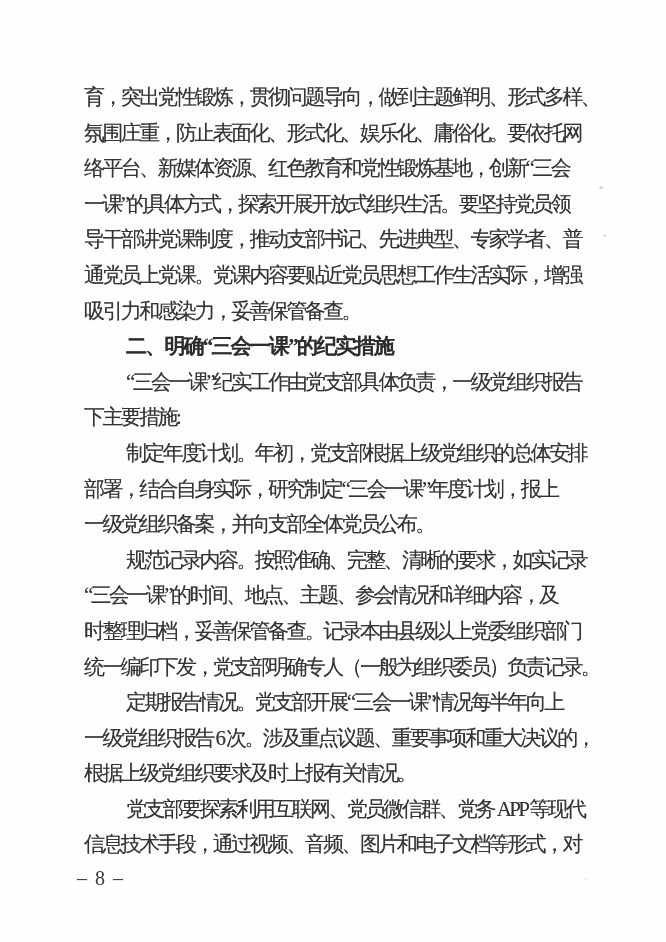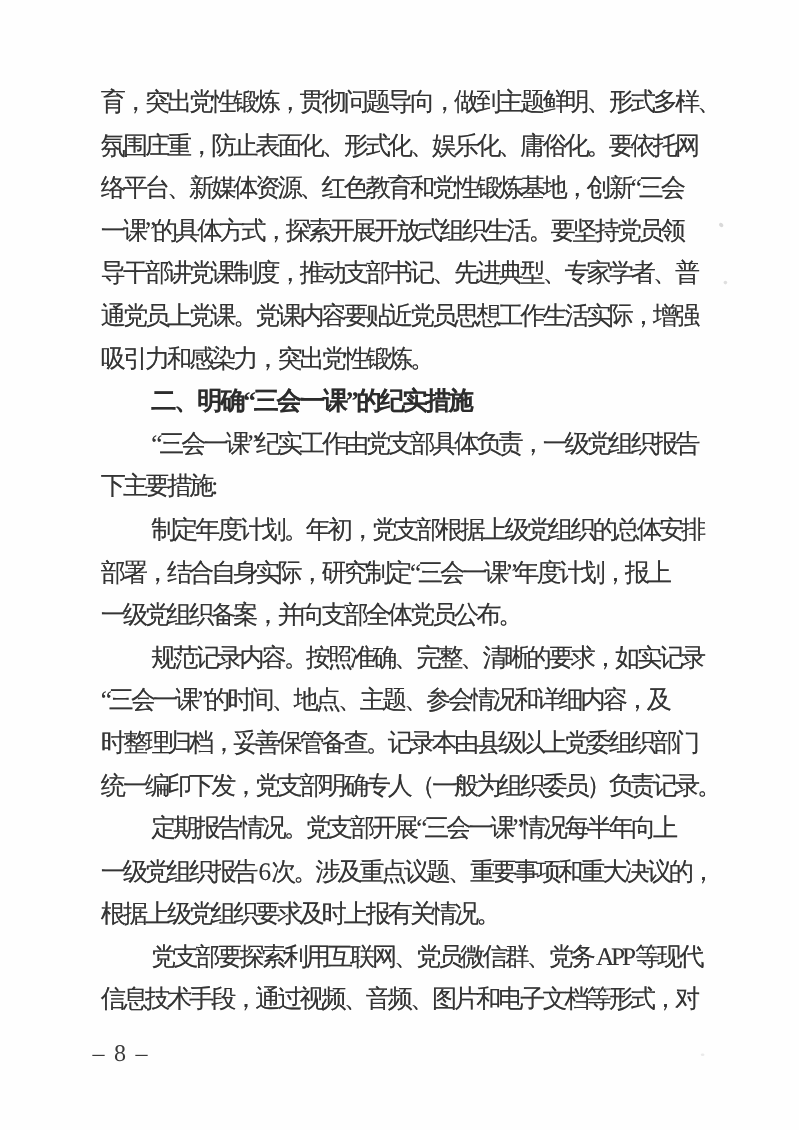--- a/index.html
+++ b/index.html
@@ -12,21 +12,21 @@
     width: 666px;
     height: 942px;
     background: #fefefe;
     overflow: hidden;
     font-family: "Liberation Serif", "DejaVu Serif", serif;
     color: #333333;
   }
   .content {
     position: absolute;
     left: 84px;
-    top: 68px;
+    top: 80px;
     width: 520px;
   }
   .line {
     font-size: 21px;
     line-height: 35.6px;
     letter-spacing: -2.6px;
     white-space: nowrap;
     color: #343434;
     
     text-shadow: 0 0 0.4px rgba(60,60,60,0.55);
@@ -62,21 +62,21 @@
 <body>
 
 <div class="page">
   <div class="content" id="doc-lines">
       <div class="line">育，突出党性锻炼，贯彻问题导向，做到主题鲜明、形式多样、</div>
       <div class="line">氛围庄重，防止表面化、形式化、娱乐化、庸俗化。要依托网</div>
       <div class="line">络平台、新媒体资源、红色教育和党性锻炼基地，创新“三会</div>
       <div class="line">一课”的具体方式，探索开展开放式组织生活。要坚持党员领</div>
       <div class="line">导干部讲党课制度，推动支部书记、先进典型、专家学者、普</div>
       <div class="line">通党员上党课。党课内容要贴近党员思想工作生活实际，增强</div>
-      <div class="line">吸引力和感染力，突出党性锻炼。</div>
+      <div class="line">吸引力和感染力，妥善保管备查。</div>
       <div class="line heading indent-2">二、明确“三会一课”的纪实措施</div>
       <div class="line indent-2">“三会一课”纪实工作由党支部具体负责，一级党组织报告</div>
       <div class="line">下主要措施:</div>
       <div class="line indent-2">制定年度计划。年初，党支部根据上级党组织的总体安排</div>
       <div class="line">部署，结合自身实际，研究制定“三会一课”年度计划，报上</div>
       <div class="line">一级党组织备案，并向支部全体党员公布。</div>
       <div class="line indent-2">规范记录内容。按照准确、完整、清晰的要求，如实记录</div>
       <div class="line">“三会一课”的时间、地点、主题、参会情况和详细内容，及</div>
       <div class="line">时整理归档，妥善保管备查。记录本由县级以上党委组织部门</div>
       <div class="line">统一编印下发，党支部明确专人（一般为组织委员）负责记录。</div>

